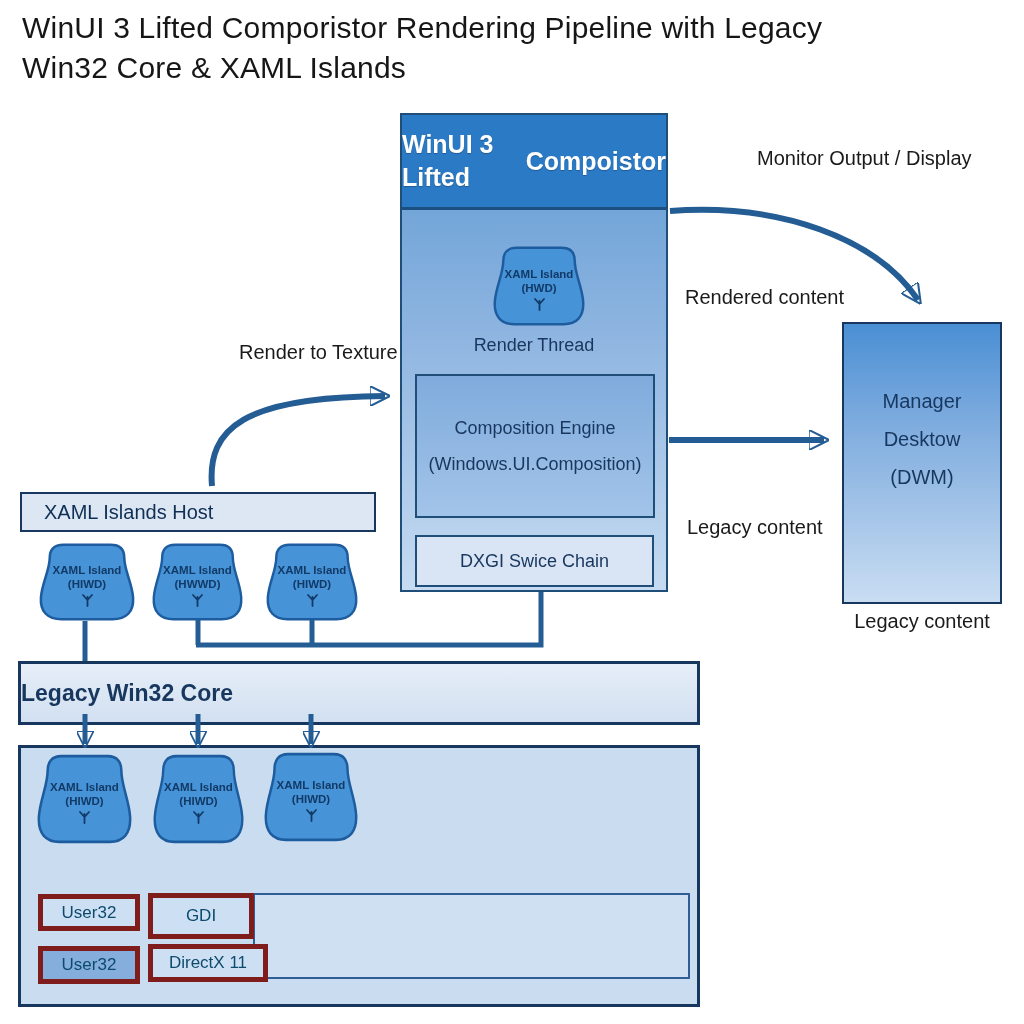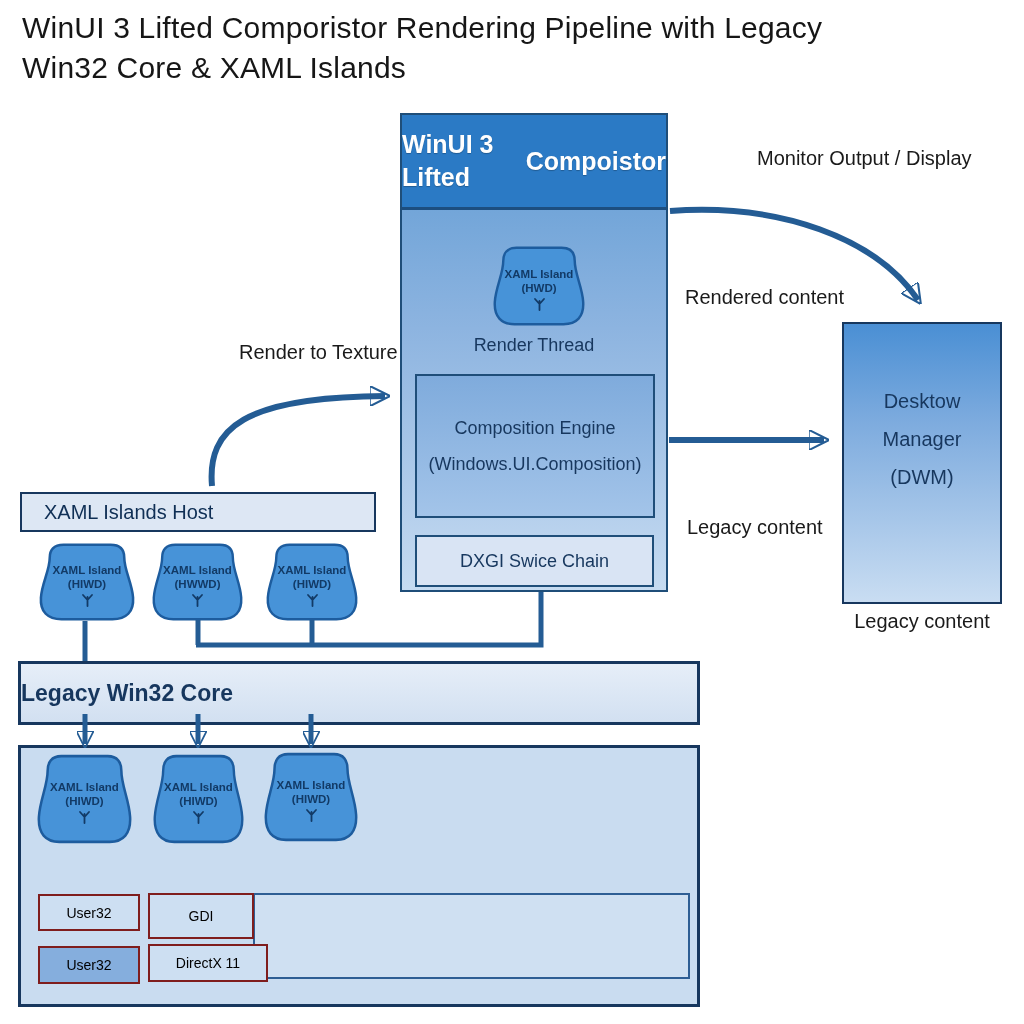--- a/index.html
+++ b/index.html
@@ -57,22 +57,22 @@
   
   .legacy-header { position:absolute; left:18px; top:661px; width:682px; height:64px;
     background:linear-gradient(180deg,#e6eef8 0%, #d2e0f1 100%); border:3px solid #17375e;
     display:flex; align-items:center; 
     color:#17375e; font-size:23px; font-weight:700; }
   .legacy-container { position:absolute; left:18px; top:745px; width:682px; height:262px;
     background:#c9dcf0; border:3px solid #17375e; }
 
   .legacy-surface { position:absolute; left:253px; top:893px; width:437px; height:86px;
     background:#cfe0f2; border:2px solid #2e5e94; }
-  .api-box { position:absolute; border:2px solid #7f1d1d; background:#cddff2;
-    display:flex; align-items:center; justify-content:center; color:#000000; font-size:14px; }
+  .api-box { position:absolute; border:5px solid #7f1d1d; background:#cddff2;
+    display:flex; align-items:center; justify-content:center; color:#0c4a6e; font-size:17px; }
   .api-user32-top { left:38px; top:894px; width:102px; height:37px; }
   .api-gdi { left:148px; top:893px; width:106px; height:46px; }
   .api-user32-bottom { left:38px; top:946px; width:102px; height:38px; background:#85aedd; }
   .api-directx { left:148px; top:944px; width:120px; height:38px; }
 
   
   .overlay { position:absolute; left:0; top:0; width:1024px; height:1024px;
     pointer-events:none; z-index:50; }
   .overlay path, .overlay line { stroke:#245c94; fill:none; }
 </style>
@@ -109,22 +109,22 @@
 
     <div class="inner-box engine-box">
       <span>Composition Engine</span>
       <span>(Windows.UI.Composition)</span>
     </div>
 
     <div class="inner-box dxgi-box">DXGI Swice Chain</div>
   </div>
 
   <div class="dwm-box">
+    <div>Manager</div>
     <div>Desktow</div>
-    <div>Manager</div>
     <div>(DWM)</div>
   </div>
   <div class="dwm-caption">Legacy content</div>
 
   <div class="float-label" style="left:757px; top:147px;text-align:center;">Monitor Output / Display</div>
   <div class="float-label" style="left:685px; top:286px;">Rendered content</div>
   <div class="float-label" style="left:687px; top:516px;">Legacy content</div>
   <div class="float-label" style="left:239px; top:341px;">Render to Texture</div>
 
   <div class="host-box">

